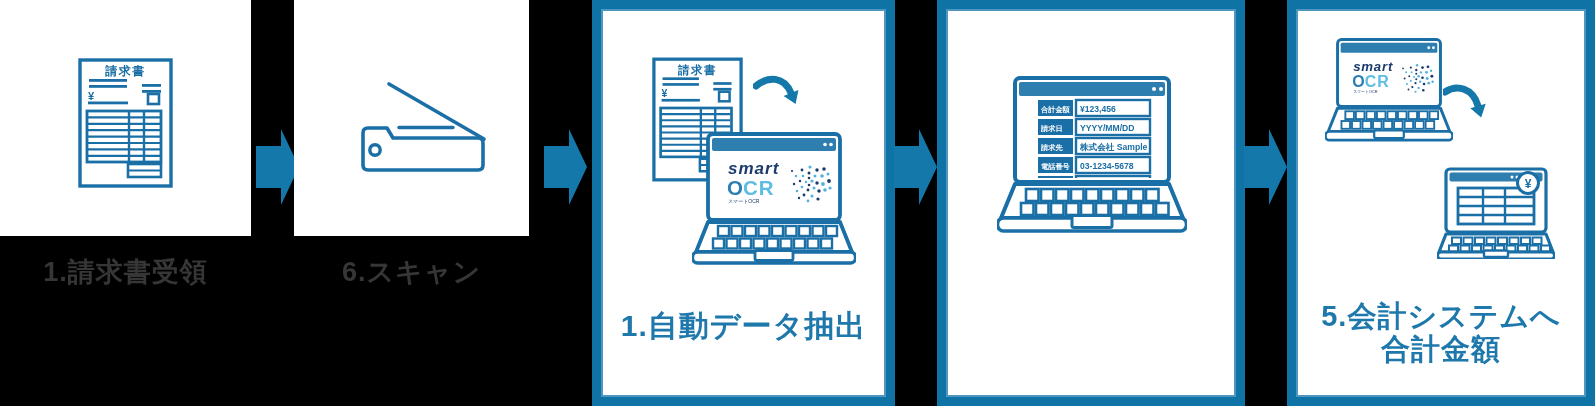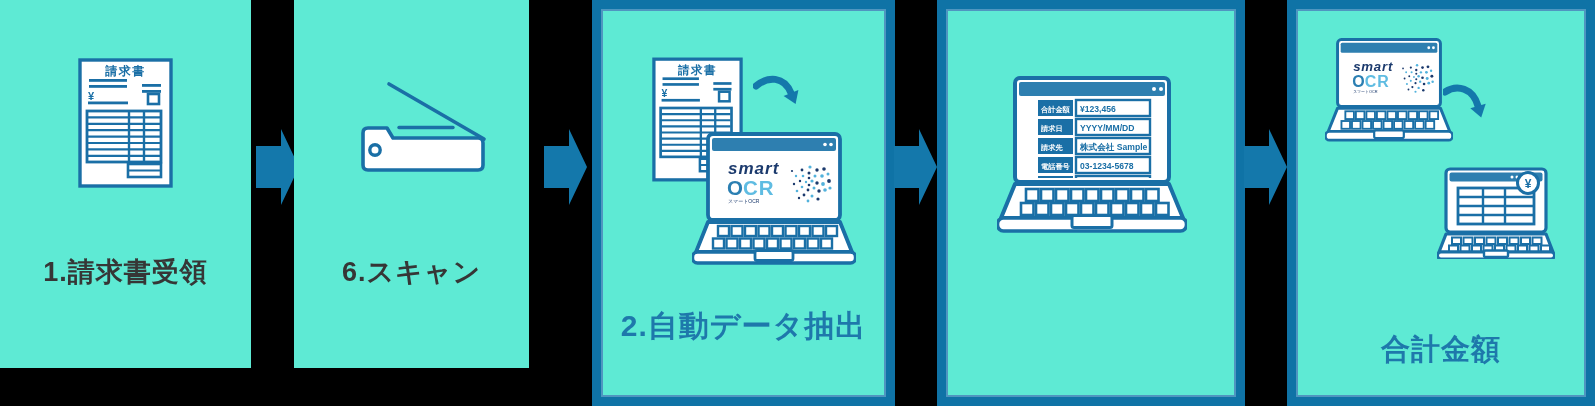--- a/index.html
+++ b/index.html
@@ -1,19 +1,19 @@
 <!DOCTYPE html>
 <html><head>
 <meta charset="utf-8">
 <style>
   html,body{margin:0;padding:0;background:#000;}
   .stage{position:relative;width:1595px;height:406px;background:#000;overflow:hidden;
          font-family:"Liberation Sans","DejaVu Sans",sans-serif;}
-  .panel{position:absolute;top:0;background:#5eead4;}
-  .panel.plain{height:368px;}
+  .panel{position:absolute;top:0;background:#ffffff;}
+  .panel.plain{height:236px;}
   .panel.framed{height:406px;border:9px solid #0f73a6;box-sizing:border-box;
                 box-shadow:inset 0 0 0 2px #4f96c0;}
   .caption{position:absolute;left:0;width:100%;text-align:center;font-weight:bold;
            letter-spacing:1px;white-space:nowrap;}
   .caption.dark{color:#363636;font-size:27px;top:254px;}
   .caption.blue{color:#1e78ab;font-size:30px;top:297px;}
   .caption.blue2{color:#1e78ab;font-size:29px;}
   .abs{position:absolute;}
   svg text{font-family:"Liberation Sans","DejaVu Sans",sans-serif;}
   .arrow{position:absolute;top:129px;}
@@ -164,21 +164,21 @@
     <svg class="abs" style="left:51px;top:48px" width="91" height="125">
         <use href="#invoice-doc"></use>
       </svg>
     <svg class="abs" style="left:152px;top:65px" width="48" height="54" viewBox="0 0 48 54">
       <path d="M3,12 C15,2 31,2 38,19" fill="none" stroke="#1478ab" stroke-width="7" stroke-linecap="round"></path>
       <polygon points="45.4,15.9 30.6,22.1 42.6,30" fill="#1478ab"></polygon>
     </svg>
     <svg class="abs" style="left:91px;top:123px" width="164" height="136">
         <use href="#laptop-ocr"></use>
       </svg>
-    <div class="caption blue">2.自動データ抽出</div>
+    <div class="caption blue">1.自動データ抽出</div>
   </section>
 
   <svg class="arrow" style="left:894px" width="43" height="76">
     <polygon points="0,17 25,17 25,0 43,38 25,76 25,59 0,59" fill="#1478ab"></polygon>
   </svg>
 
   <section class="panel framed" style="left:937px;width:308px">
     <svg class="abs" style="left:51px;top:67px" width="190" height="160" viewBox="0 0 190 160">
       <defs>
           <clipPath id="p4screen">
@@ -293,16 +293,17 @@
           <rect x="58" y="82.5" width="9" height="6.5"></rect>
             <rect x="69.5" y="82.5" width="9" height="6.5"></rect>
           <rect x="81" y="82.5" width="9" height="6.5"></rect>
             <rect x="92.5" y="82.5" width="9" height="6.5"></rect>
           <rect x="104" y="82.5" width="9" height="6.5"></rect>
         </g>
         <rect x="0.5" y="89" width="117" height="7" rx="3.5" fill="#fff" stroke-width="3"></rect>
         <rect x="47" y="87.5" width="24" height="6.5" rx="1.5" fill="#fff" stroke-width="2.4"></rect>
       </g>
     </svg>
+    <div class="caption blue2" style="top:288px">5.会計システムへ</div>
     <div class="caption blue2" style="top:321px">合計金額</div>
   </section>
 
 </div>
 
 </body></html>

